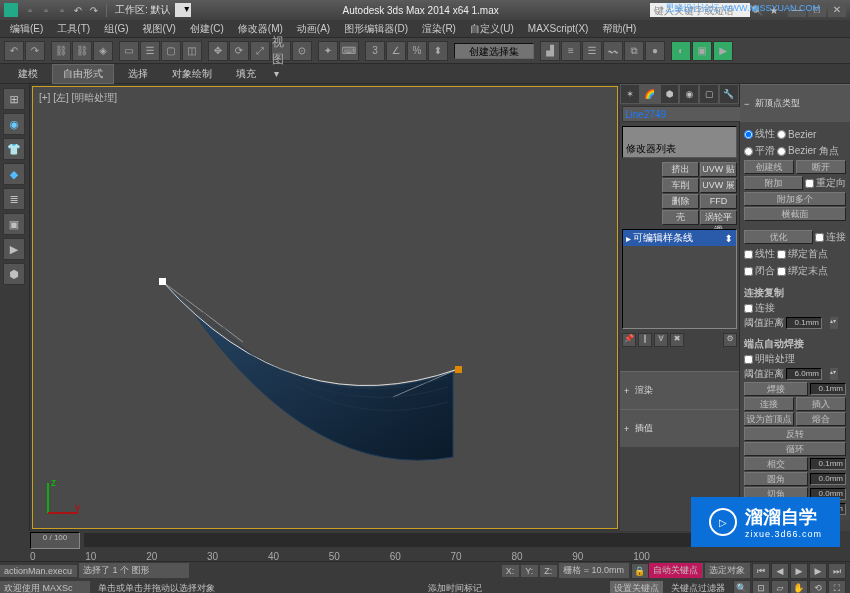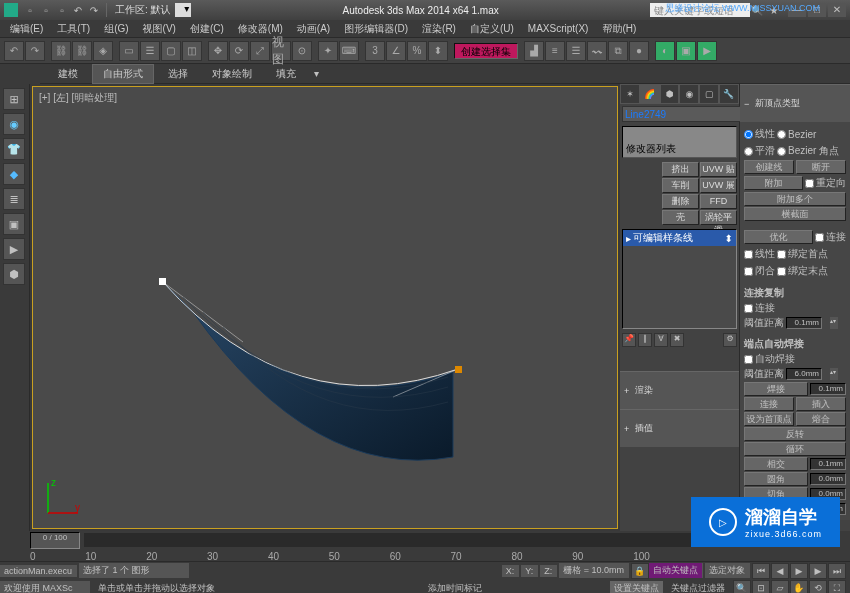--- a/index.html
+++ b/index.html
@@ -17,23 +17,23 @@
 .titlebar .win-btn { width:18px; height:14px; background:#555; text-align:center; line-height:14px; }
 .watermark-top { position:absolute; top:2px; right:30px; color:#5af; font-size:9px; }
 
 .menubar { height:18px; background:#3a3a3a; display:flex; align-items:center; padding:0 6px; gap:6px; border-bottom:1px solid #2a2a2a; }
 .menubar span { padding:2px 4px; color:#ccc; }
 
 .toolbar { height:26px; background:#414141; display:flex; align-items:center; padding:2px 4px; gap:1px; border-bottom:1px solid #2a2a2a; }
 .tb-btn { width:20px; height:20px; background:#555; border:1px solid #333; display:flex; align-items:center; justify-content:center; color:#aaa; font-size:10px; }
 .tb-sep { width:4px; }
 .tb-btn.teal { background:#3a6; }
-.tb-drop { background:#be185d; color:#000; padding:1px 6px; height:16px; border:1px inset #666; }
-
-.ribbonbar { height:20px; background:#3a3a3a; display:flex; align-items:center; padding:0 8px; gap:4px; border-bottom:1px solid #2a2a2a;margin-left:40px; }
+.tb-drop { background:#737373; color:#000; padding:1px 14px; height:16px; border:1px inset #666; }
+
+.ribbonbar { height:20px; background:#3a3a3a; display:flex; align-items:center; padding:0 8px; gap:4px; border-bottom:1px solid #2a2a2a; }
 .ribbon-tab { padding:2px 10px; color:#ccc; }
 .ribbon-tab.active { background:#555; border:1px solid #666; }
 
 .main { display:flex; height:447px; }
 .ltool { width:30px; background:#3a3a3a; display:flex; flex-direction:column; gap:3px; padding:4px 3px; border-right:1px solid #2a2a2a; }
 .ltool-btn { width:22px; height:22px; background:#555; border:1px solid #333; display:flex; align-items:center; justify-content:center; font-size:11px; }
 
 .viewport-wrap { flex:1; background:#393939; position:relative; padding:2px; }
 .viewport { width:100%; height:100%; border:1px solid #c9a020; background:#4a4a4a; position:relative; overflow:hidden; }
 .vp-label { position:absolute; top:4px; left:6px; color:#bbb; font-size:10px; }
@@ -346,21 +346,21 @@
             <div class="spinner">
               <div class="sp-val">0.1mm</div>
               <div class="sp-ar">▴▾</div>
             </div>
           </div>
       </div>
       <div class="rollout-body">
         <div style="font-weight:bold">端点自动焊接</div>
         <label>
             <input type="checkbox" style="">
-            <span>自动焊接</span>
+            <span>明暗处理</span>
           </label>
         <div class="rollout-row">
             <span>阈值距离</span>
             <div class="spinner">
               <div class="sp-val">6.0mm</div>
               <div class="sp-ar">▴▾</div>
             </div>
           </div>
         <div class="rollout-row">
             <div class="small-btn">焊接</div>
@@ -436,21 +436,21 @@
   <div class="cell" style="flex:0 0 110px">选择了 1 个 图形</div>
   <div style="flex:1"></div>
   <span class="cell">X:</span>
     <div class="coord"></div>
   <span class="cell">Y:</span>
     <div class="coord"></div>
   <span class="cell">Z:</span>
     <div class="coord"></div>
   <div class="cell">栅格 = 10.0mm</div>
   <div class="play-btn">🔒</div>
-  <div class="cell" style="background:#701a75">自动关键点</div>
+  <div class="cell" style="background:#be185d">自动关键点</div>
   <div class="cell">选定对象</div>
   <div class="play-btns">
     <div class="play-btn">⏮</div>
     <div class="play-btn">◀</div>
     <div class="play-btn">▶</div>
     <div class="play-btn">▶</div>
     <div class="play-btn">⏭</div>
   </div>
 </div>
 <div class="status2">

